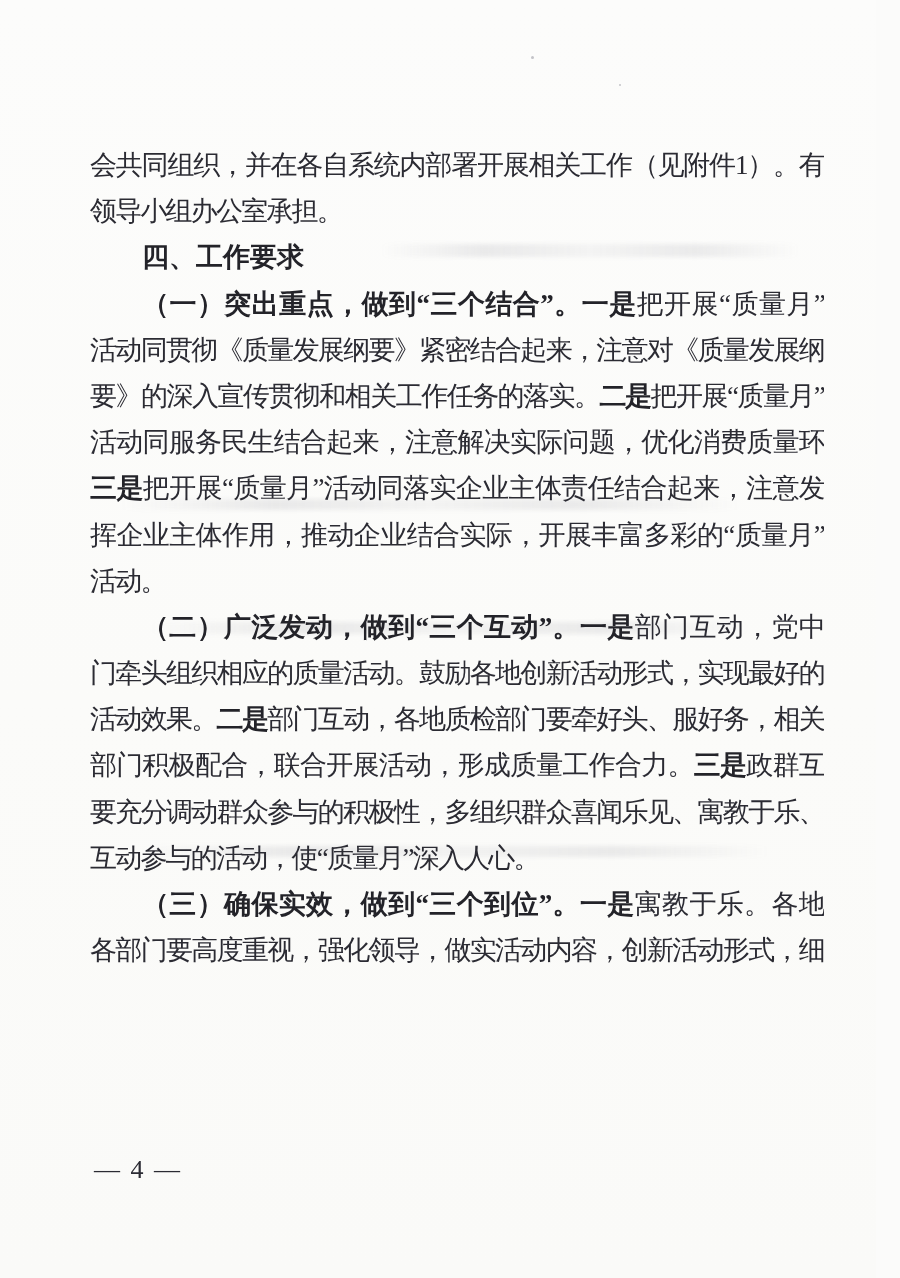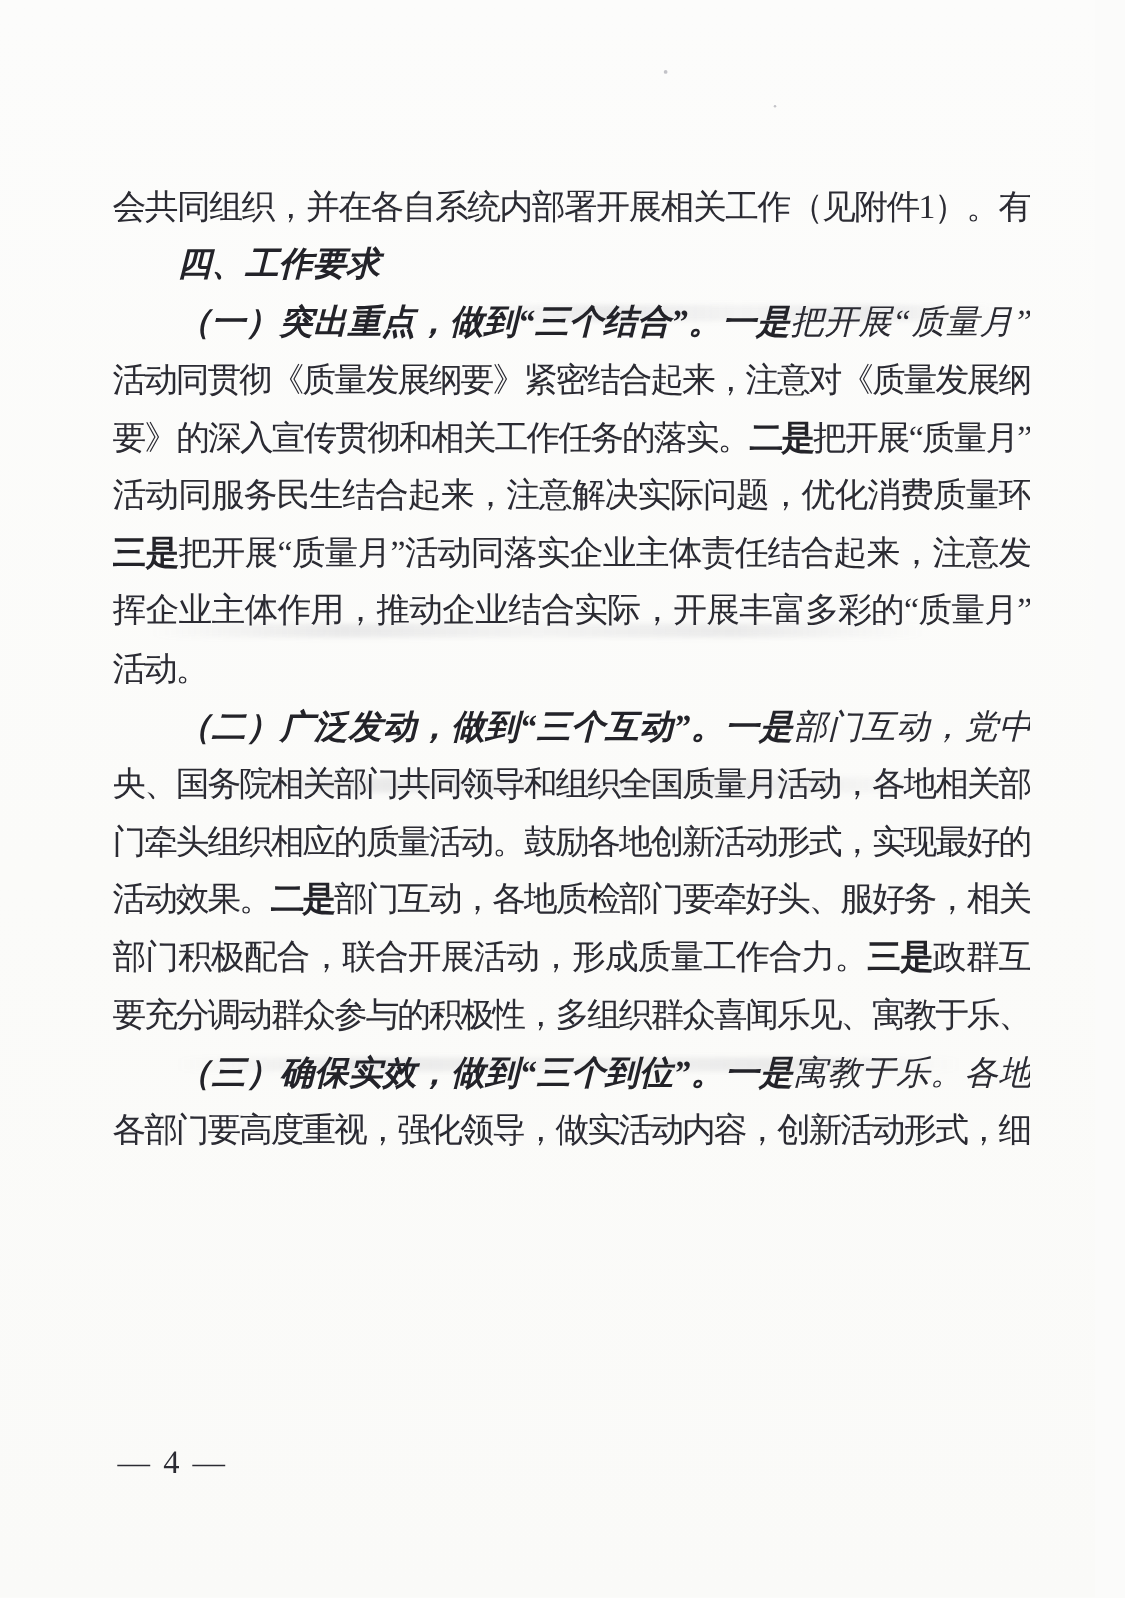--- a/index.html
+++ b/index.html
@@ -30,21 +30,20 @@
     font-size: 27px;
     letter-spacing: -1.8px;
     overflow: hidden;
   }
   .line.fill {
     text-align: justify;
     text-align-last: justify;
   }
   .line.indent {
     text-indent: 52px;
-    font-style: italic;
   }
   .line.heading {
     font-family: "Liberation Sans", "DejaVu Sans", sans-serif;
     font-weight: 700;
     color: #23232a;
     letter-spacing: 0px;
   }
   .b { font-weight: 700; color: #232329; }
   .r { font-weight: 400; }
   .footer {
@@ -85,32 +84,33 @@
 <div class="page">
   <div class="smudge" id="smudge-1"></div>
   <div class="smudge" id="smudge-2"></div>
   <div class="smudge" id="smudge-3"></div>
   <div class="smudge" id="smudge-4"></div>
   <div class="speck" id="speck-1"></div>
   <div class="speck" id="speck-2"></div>
 
   <div class="content" id="doc">
       <div class="line fill"><span class="r">会共同组织，并在各自系统内部署开展相关工作（见附件1）。有</span></div>
+      <div class="line"><span class="r">领导小组办公室承担。</span></div>
       <div class="line indent heading"><span class="b">四、工作要求</span></div>
       <div class="line fill indent"><span class="b">（一）突出重点，做到“三个结合”。一是</span><span class="r">把开展“质量月”</span></div>
       <div class="line fill"><span class="r">活动同贯彻《质量发展纲要》紧密结合起来，注意对《质量发展纲</span></div>
       <div class="line fill"><span class="r">要》的深入宣传贯彻和相关工作任务的落实。</span><span class="b">二是</span><span class="r">把开展“质量月”</span></div>
       <div class="line fill"><span class="r">活动同服务民生结合起来，注意解决实际问题，优化消费质量环境。</span></div>
       <div class="line fill"><span class="b">三是</span><span class="r">把开展“质量月”活动同落实企业主体责任结合起来，注意发</span></div>
       <div class="line fill"><span class="r">挥企业主体作用，推动企业结合实际，开展丰富多彩的“质量月”</span></div>
       <div class="line"><span class="r">活动。</span></div>
       <div class="line fill indent"><span class="b">（二）广泛发动，做到“三个互动”。一是</span><span class="r">部门互动，党中</span></div>
-      <div class="line fill"><span class="r">央、国务院相关部门共同领导和组织全国质量月活动，各地相关部</span></div>
       <div class="line fill"><span class="r">门牵头组织相应的质量活动。鼓励各地创新活动形式，实现最好的</span></div>
       <div class="line fill"><span class="r">活动效果。</span><span class="b">二是</span><span class="r">部门互动，各地质检部门要牵好头、服好务，相关</span></div>
       <div class="line fill"><span class="r">部门积极配合，联合开展活动，形成质量工作合力。</span><span class="b">三是</span><span class="r">政群互动，</span></div>
       <div class="line fill"><span class="r">要充分调动群众参与的积极性，多组织群众喜闻乐见、寓教于乐、</span></div>
+      <div class="line"><span class="r">互动参与的活动，使“质量月”深入人心。</span></div>
       <div class="line fill indent"><span class="b">（三）确保实效，做到“三个到位”。一是</span><span class="r">寓教于乐。各地</span></div>
       <div class="line fill"><span class="r">各部门要高度重视，强化领导，做实活动内容，创新活动形式，细</span></div>
     </div>
 
   <div class="footer">— 4 —</div>
 </div>
 
 </body></html>

